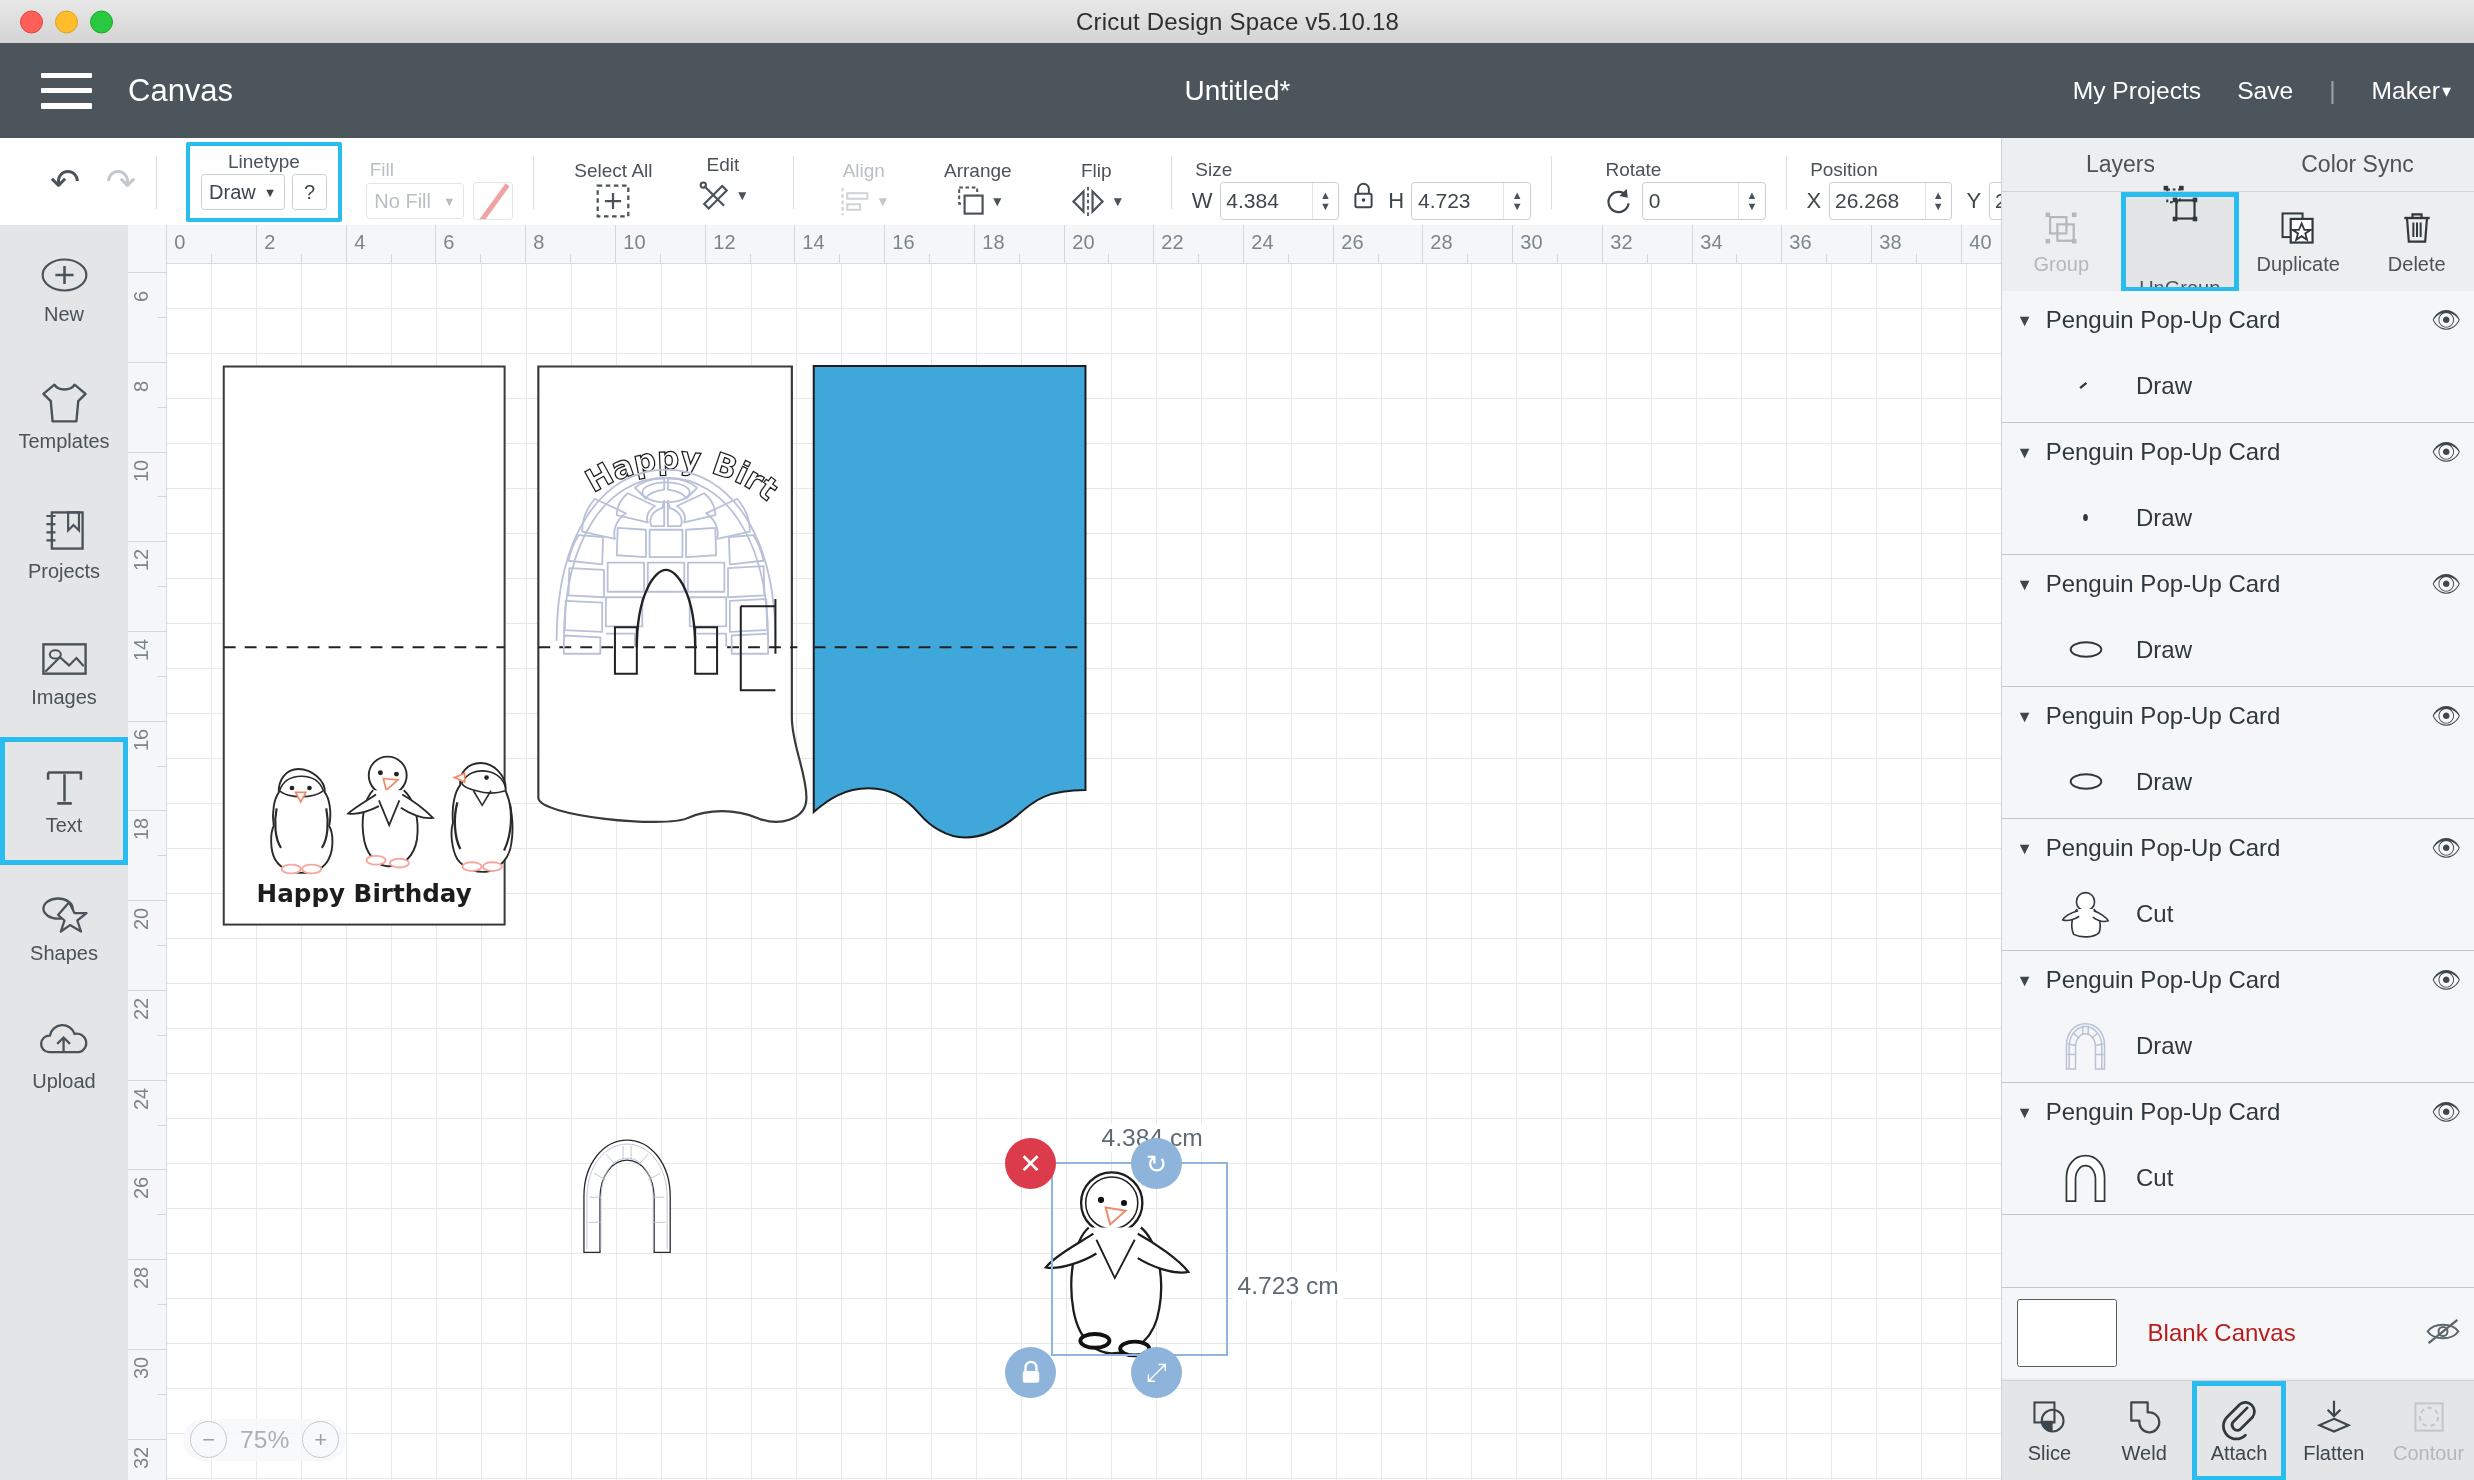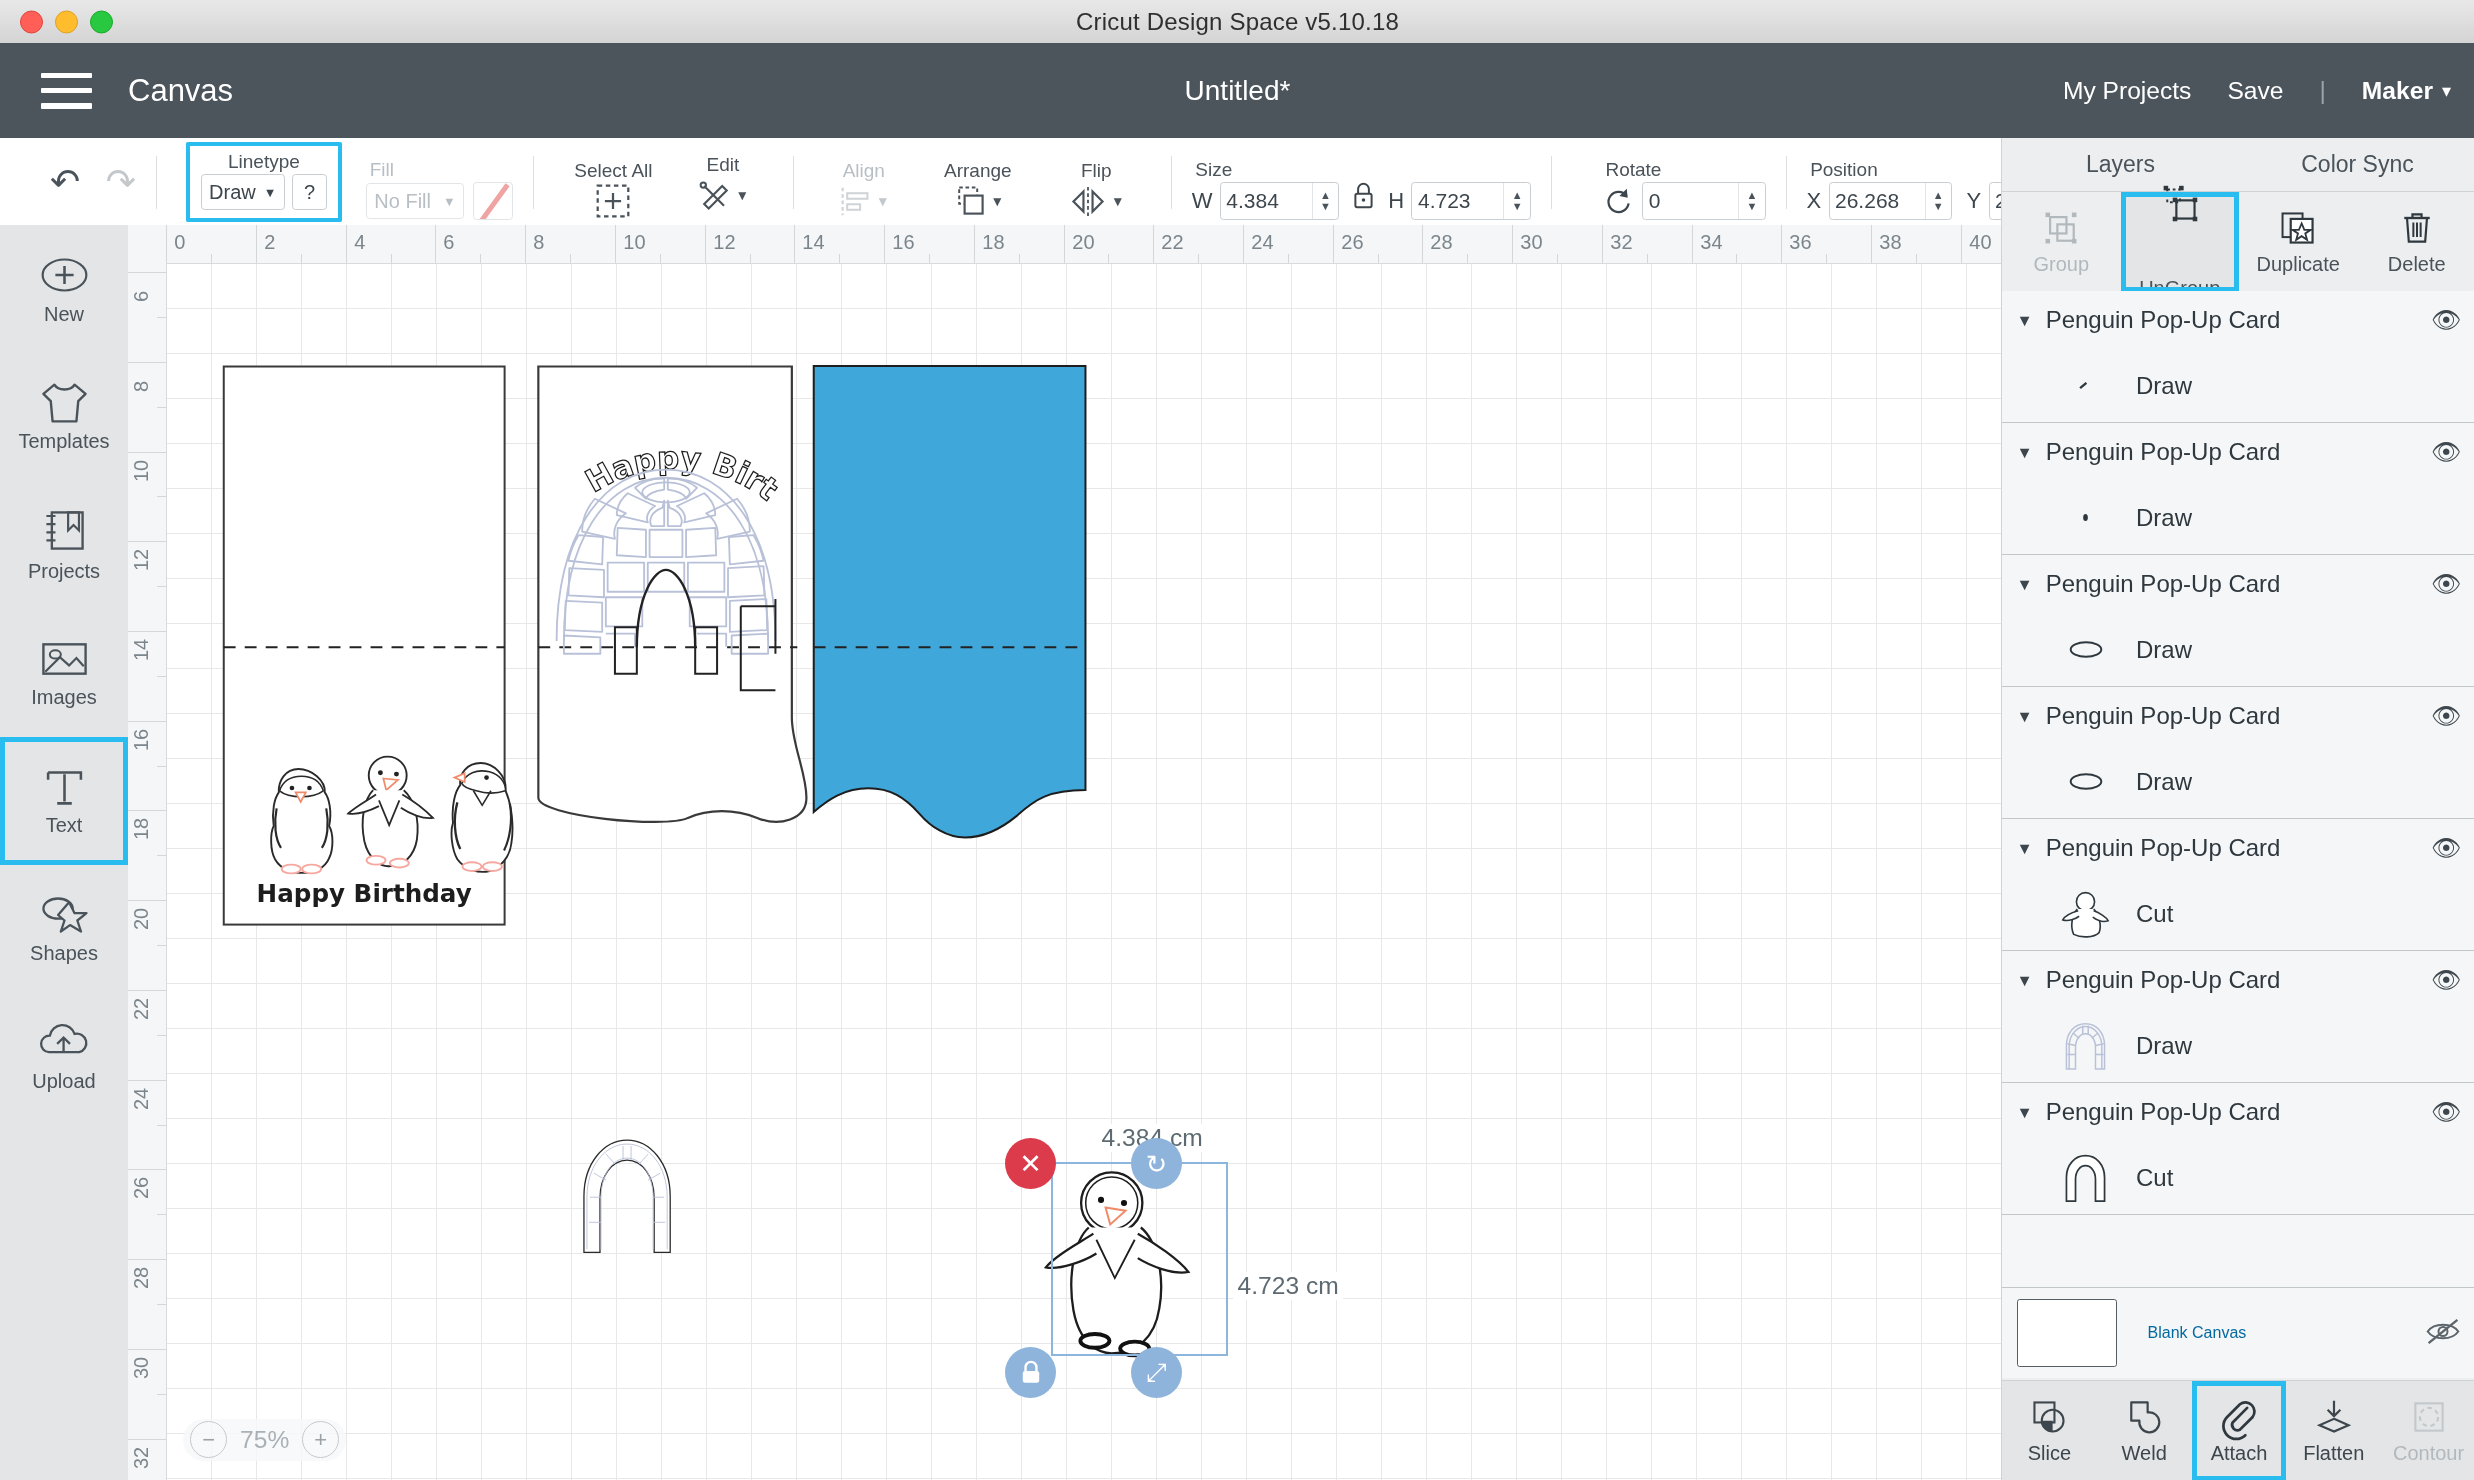--- a/index.html
+++ b/index.html
@@ -32,21 +32,21 @@
     position:absolute;left:0;top:43px;width:2475px;height:95px;
     background:#4c555c;display:flex;align-items:center;
   }
   .hamb{margin-left:41px;width:51px;height:36px;display:flex;flex-direction:column;justify-content:space-between;cursor:pointer;}
   .hamb i{display:block;height:5.5px;background:#fff;border-radius:0.9px;}
   .nav-canvas{margin-left:36px;color:#fff;font-size:31px;}
   .nav-doc{position:absolute;left:50%;transform:translateX(-50%);color:#fff;font-size:28px;}
   .nav-right{margin-left:auto;display:flex;align-items:center;height:100%;}
   .nav-link{color:#fff;font-size:24.6px;margin-right:36px;cursor:pointer;}
   .nav-sep{color:#9aa3a8;font-size:24.6px;margin-right:36px;}
-  .nav-machine{color:#fff;font-size:24.6px;margin-right:9px;cursor:pointer;font-weight:bold;}
+  .nav-machine{color:#fff;font-size:24.6px;margin-right:2px;cursor:pointer;}
   .chev{color:#fff;font-size:18px;margin-right:24px;}
   .makeit-wrap{
     position:relative;margin-right:16.4px;padding:7.3px;
     border:4.6px solid #29bdef;border-radius:2.7px;background:#4c555c;
   }
   .makeit{
     width:246px;height:51px;background:#6eb92b;border:none;border-radius:3.6px;
     color:#fff;font-size:25.5px;cursor:pointer;font-family:"Liberation Sans",sans-serif;
   }
 
@@ -182,21 +182,21 @@
   .lg-name{font-size:24px;color:#2f383e;}
   .eye{margin-left:auto;font-size:24px;color:#3d464d;cursor:pointer;}
   .lg-child{display:flex;align-items:center;height:73px;padding-left:55px;}
   .thumb{width:57px;height:57px;display:flex;align-items:center;justify-content:center;}
   .child-label{font-size:24px;color:#2f383e;margin-left:22px;}
   .canvasrow{
     position:absolute;left:0;top:1149px;width:474px;height:91px;display:flex;align-items:center;
     padding:0 14.6px;box-sizing:border-box;background:#f4f6f7;border-top:0.9px solid #c2c7ca;
   }
   .canvasthumb{width:98px;height:66px;background:#fff;border:1.8px solid #555d63;border-radius:2.7px;}
-  .canvaslbl{font-size:16px;color:#0369a1;margin-left:31px;}
+  .canvaslbl{font-size:24px;color:#b91c1c;margin-left:31px;}
   .bottombar{
     position:absolute;left:0;bottom:0;width:474px;height:100px;background:#e3e5e6;
     display:flex;border-top:0.9px solid #cfd3d6;
   }
   .bb-item{
     flex:1;display:flex;flex-direction:column;align-items:center;justify-content:center;cursor:pointer;position:relative;
   }
   .bb-item .lbl{font-size:20px;color:#3d464d;margin-top:4.6px;}
   .bb-item.dim .lbl{color:#b2b9be;}
   .bb-item.hlact{outline:5.5px solid #29bdef;outline-offset:-5.5px;}

